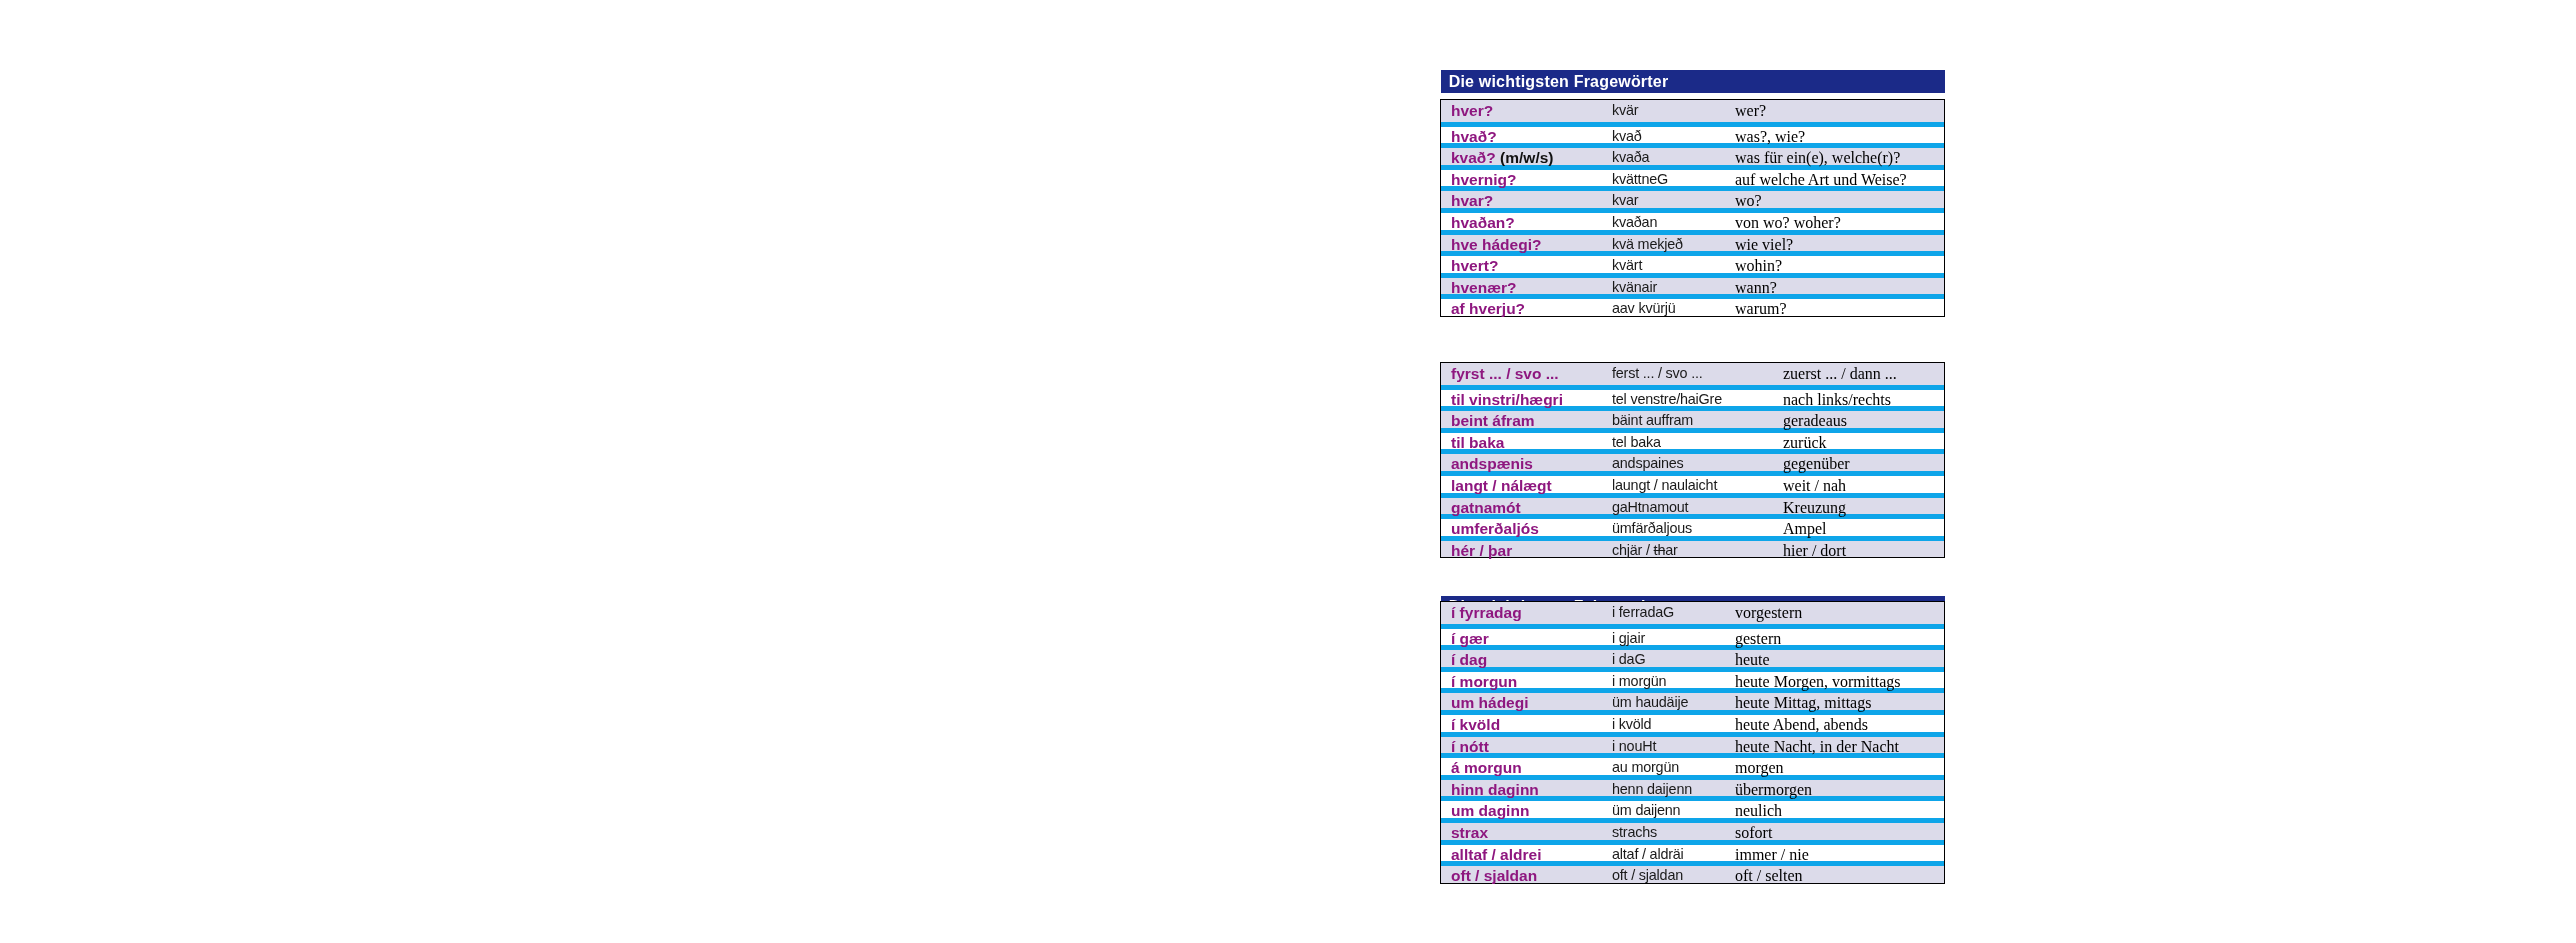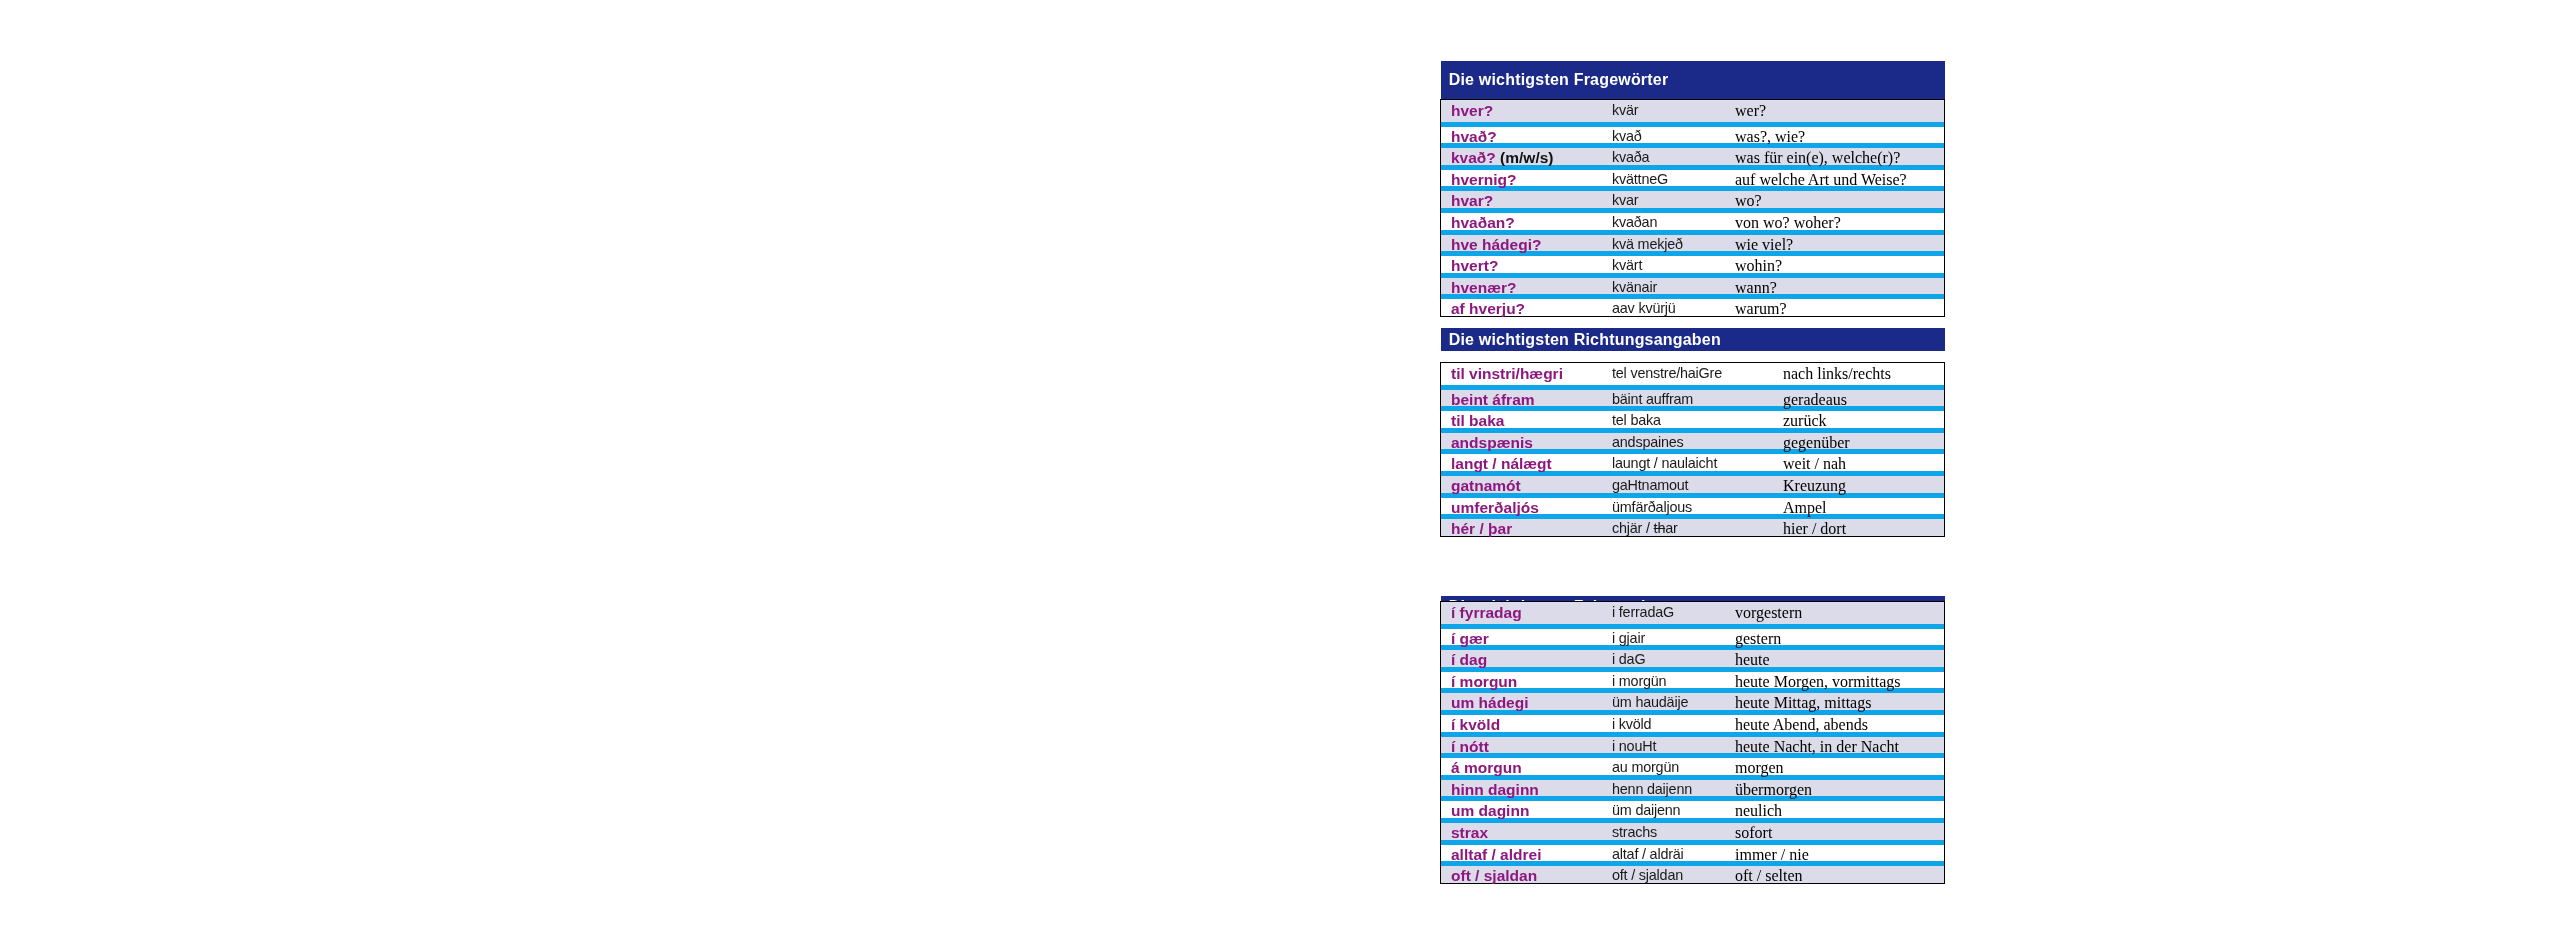--- a/index.html
+++ b/index.html
@@ -74,21 +74,21 @@
     font-family: "Liberation Serif", serif;
     font-size: 16px;
     color: var(--german-color, #000000);
   }
 </style>
 </head>
 <body>
 
 <div class="canvas">
 
-  <div class="hbar" style="top:61px;height:38px">
+  <div class="hbar" style="top:70px;height:23px">
     <span class="htext">Die wichtigsten Fragewörter</span>
   </div>
   <div class="tbl" data-section-index="0" style="top:99px">
       <div class="row lav">
         <div class="cell is"><span>hver?</span></div>
         <div class="cell phon"><span>kvär</span></div>
         <div class="cell de">wer?</div>
       </div>
       <div class="row wht">
         <div class="cell is"><span>hvað?</span></div>
@@ -130,24 +130,26 @@
         <div class="cell phon"><span>kvänair</span></div>
         <div class="cell de">wann?</div>
       </div>
       <div class="row wht">
         <div class="cell is"><span>af hverju?</span></div>
         <div class="cell phon"><span>aav kvürjü</span></div>
         <div class="cell de">warum?</div>
       </div>
     </div>
 
-  <div class="hbar" style="top:328px;height:23px">
-    <span class="htext">Die wichtigsten Richtungsangaben</span>
-  </div>
   <div class="tbl" data-section-index="1" style="top:362px">
+      <div class="row lav">
+        <div class="cell is"><span>fyrst ... / svo ...</span></div>
+        <div class="cell phon"><span>ferst ... / svo ...</span></div>
+        <div class="cell de">zuerst ... / dann ...</div>
+      </div>
       <div class="row wht">
         <div class="cell is"><span>til vinstri/hægri</span></div>
         <div class="cell phon"><span>tel venstre/haiGre</span></div>
         <div class="cell de">nach links/rechts</div>
       </div>
       <div class="row lav">
         <div class="cell is"><span>beint áfram</span></div>
         <div class="cell phon"><span>bäint auffram</span></div>
         <div class="cell de">geradeaus</div>
       </div>

